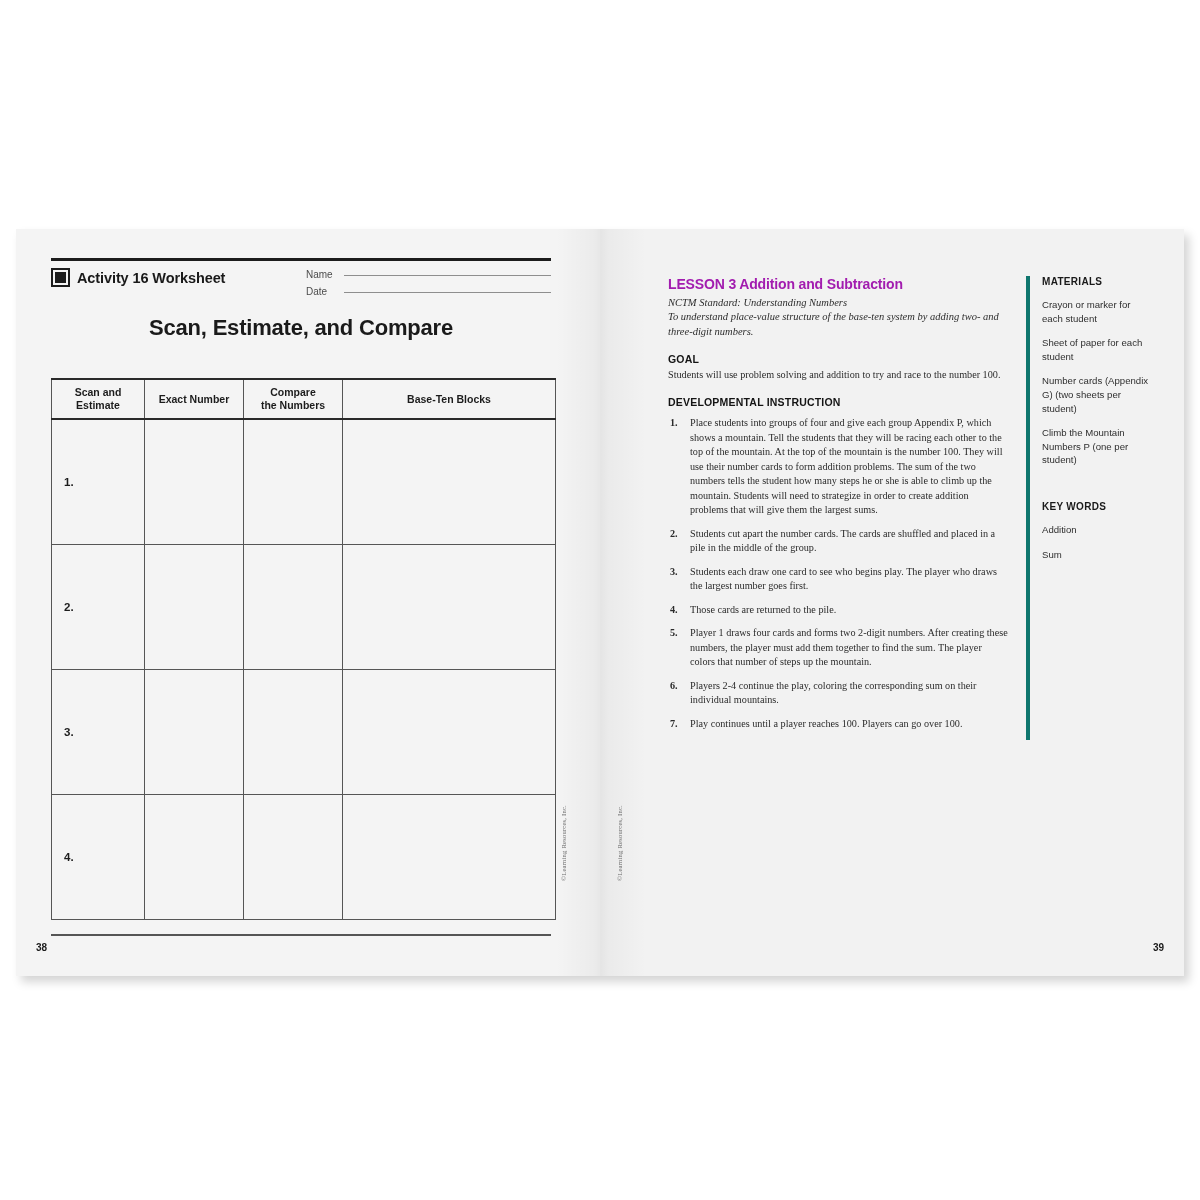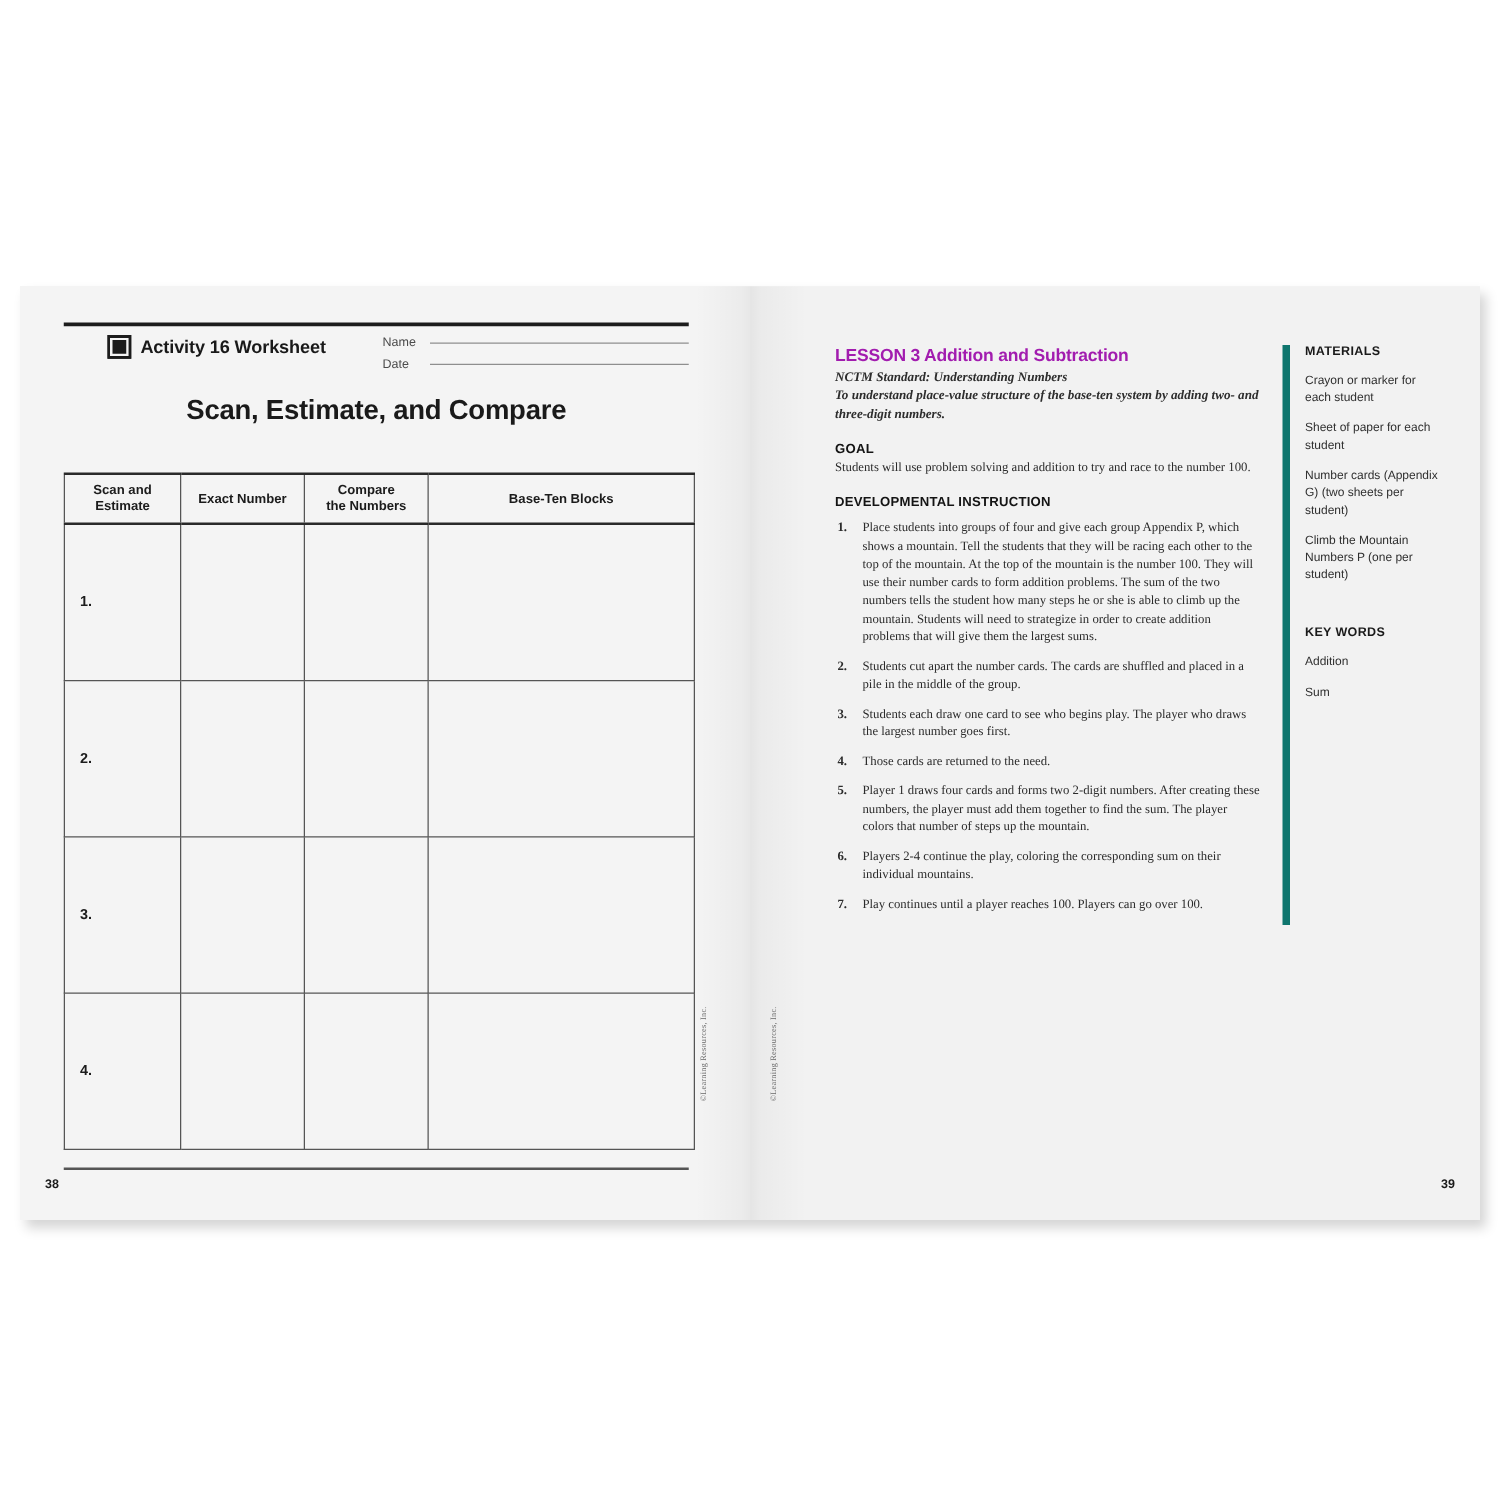--- a/index.html
+++ b/index.html
@@ -75,21 +75,20 @@
   .act-row {
     display: flex;
     align-items: flex-start;
     margin-top: 7px;
   }
   .act-title-wrap {
     display: flex;
     align-items: center;
     gap: 7px;
     width: 245px;
-    justify-content: center;
   }
   .act-square {
     width: 15px;
     height: 15px;
     background: #1c1c1c;
     border: 2px solid #1c1c1c;
     box-shadow: inset 0 0 0 2px #f4f4f4, inset 0 0 0 4px #1c1c1c;
   }
   .act-title {
     font-size: 14.5px;
@@ -197,35 +196,35 @@
     box-sizing: border-box;
   }
 
   .rp-cols {
     display: flex;
     margin-top: 18px;
   }
   .rp-main { width: 340px; padding-right: 18px; }
   .rp-rail {
     width: 127px;
-    border-left: 6px solid #0f766e;
+    border-left: 4px solid #0f766e;
     padding-left: 12px;
     box-sizing: border-box;
   }
 
   .lesson-head {
     font-size: 14px;
     font-weight: bold;
     color: #a21caf;
     letter-spacing: -0.15px;
   }
   .nctm {
     font-style: italic;
     font-family: "Liberation Serif", serif;
-    font-weight: bold;
+    font-weight: normal;
     font-size: 10.5px;
     color: #2d2d2d;
     margin-top: 4px;
     line-height: 1.36;
   }
   .nctm .obj { display: block; }
 
   .sec-head {
     font-size: 10.5px;
     font-weight: bold;
@@ -487,21 +486,21 @@
               <li>
                 <span class="stepnum">2.</span>
                 <span>Students cut apart the number cards. The cards are shuffled and placed in a pile in the middle of the group.</span>
               </li>
               <li>
                 <span class="stepnum">3.</span>
                 <span>Students each draw one card to see who begins play. The player who draws the largest number goes first.</span>
               </li>
               <li>
                 <span class="stepnum">4.</span>
-                <span>Those cards are returned to the need.</span>
+                <span>Those cards are returned to the pile.</span>
               </li>
               <li>
                 <span class="stepnum">5.</span>
                 <span>Player 1 draws four cards and forms two 2-digit numbers. After creating these numbers, the player must add them together to find the sum. The player colors that number of steps up the mountain.</span>
               </li>
               <li>
                 <span class="stepnum">6.</span>
                 <span>Players 2-4 continue the play, coloring the corresponding sum on their individual mountains.</span>
               </li>
               <li>

